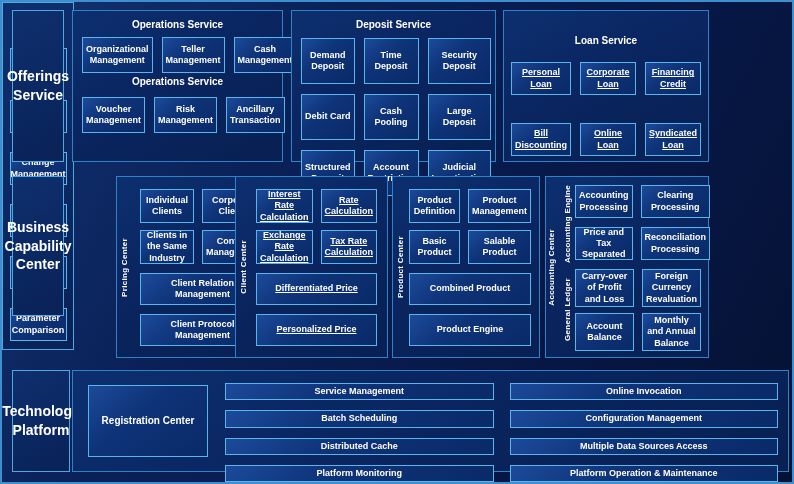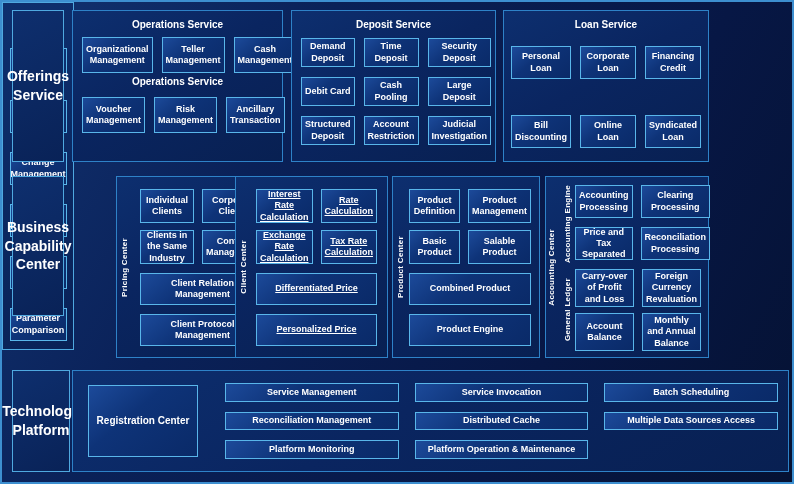--- a/index.html
+++ b/index.html
@@ -35,23 +35,23 @@
   .vtext{
     writing-mode:vertical-rl;transform:rotate(180deg);
     font-size:8px;font-weight:bold;text-align:center;letter-spacing:.3px;
   }
   
   .ops-panel{left:70px;top:8px;width:211px;height:152px;padding:0 9px;}
   .ops-sub{text-align:center;font-size:10px;font-weight:bold;margin:3px 0 10px 0;}
   .ops-row .box{height:36px;}
   .dep-panel{left:289px;top:8px;width:205px;height:152px;padding:0 9px;}
   .dep-grid{row-gap:10px;margin-top:8px;}
-  .dep-grid .box{height:29px;}
-  .loan-panel{left:501px;top:8px;width:206px;height:152px;padding:0 7px;}
-  .loan-grid{row-gap:36px;margin-top:16px;}
+  .dep-grid .box{height:46px;}
+  .loan-panel{left:501px;top:8px;width:206px;height:152px;padding:16px 7px;}
+  .loan-grid{row-gap:28px;margin-top:16px;text-decoration:underline;}
   .loan-grid .box{height:33px;}
   
   .param-panel{
     left:715px;top:8px;width:72px;height:348px;
     background:linear-gradient(150deg,#0e2f6e,#092257);
     border:1.5px solid #4fa9e0;padding:8px 6px;
     display:flex;flex-direction:column;align-items:center;
   }
   .param-title{font-size:10px;font-weight:bold;text-align:center;line-height:1.5;width:56px;}
   .param-stack{display:flex;flex-direction:column;gap:19px;margin-top:7px;}
@@ -71,24 +71,24 @@
   .acct-panel{left:543px;top:174px;width:164px;height:182px;}
   .acct-outer-vlabel{position:absolute;left:1px;top:0;bottom:0;display:flex;align-items:center;}
   .acct-content{position:absolute;left:14px;right:7px;top:8px;bottom:6px;display:flex;flex-direction:column;justify-content:space-between;}
   .acct-group{display:flex;}
   .acct-group .vtext{width:15px;display:flex;align-items:center;justify-content:center;}
   .acct-grid{flex:1;row-gap:6px;}
   .acct-grid .box{height:33px;}
   .acct-grid-tall .box{height:38px;}
   
   .tech-panel{left:70px;top:368px;width:717px;height:102px;}
-  .reg-box{position:absolute;left:15px;top:14px;width:110px;height:72px;font-size:10px;}
+  .reg-box{position:absolute;left:15px;top:14px;width:120px;height:72px;font-size:10px;}
   .tech-grid{
     position:absolute;left:152px;right:10px;top:12px;bottom:12px;
-    display:grid;grid-template-columns:repeat(3,1fr);column-gap:16px;row-gap:10px;
+    display:grid;grid-template-columns:repeat(2,1fr);column-gap:16px;row-gap:10px;
   }
 </style>
 </head>
 <body>
 
 <div class="page">
 
   <div class="side-label" style="left:10px;top:8px;width:52px;height:152px;">Offerings Service</div>
   <div class="side-label" style="left:10px;top:174px;width:52px;height:140px;">Business Capability Center</div>
   <div class="side-label" style="left:10px;top:368px;width:58px;height:102px;">Technology Platform</div>
@@ -218,23 +218,23 @@
           <div class="box">Monthly and Annual Balance</div>
         </div>
       </div>
     </div>
   </div>
 
   <div class="panel tech-panel">
     <div class="box reg-box">Registration Center</div>
     <div class="tech-grid">
       <div class="box">Service Management</div>
-      <div class="box">Service Invocation</div>
+      <div class="box">Online Invocation</div>
       <div class="box">Batch Scheduling</div>
-      <div class="box">Reconciliation Management</div>
+      <div class="box">Configuration Management</div>
       <div class="box">Distributed Cache</div>
       <div class="box">Multiple Data Sources Access</div>
       <div class="box">Platform Monitoring</div>
       <div class="box">Platform Operation &amp; Maintenance</div>
     </div>
   </div>
 
 </div>
 
 </body></html>

